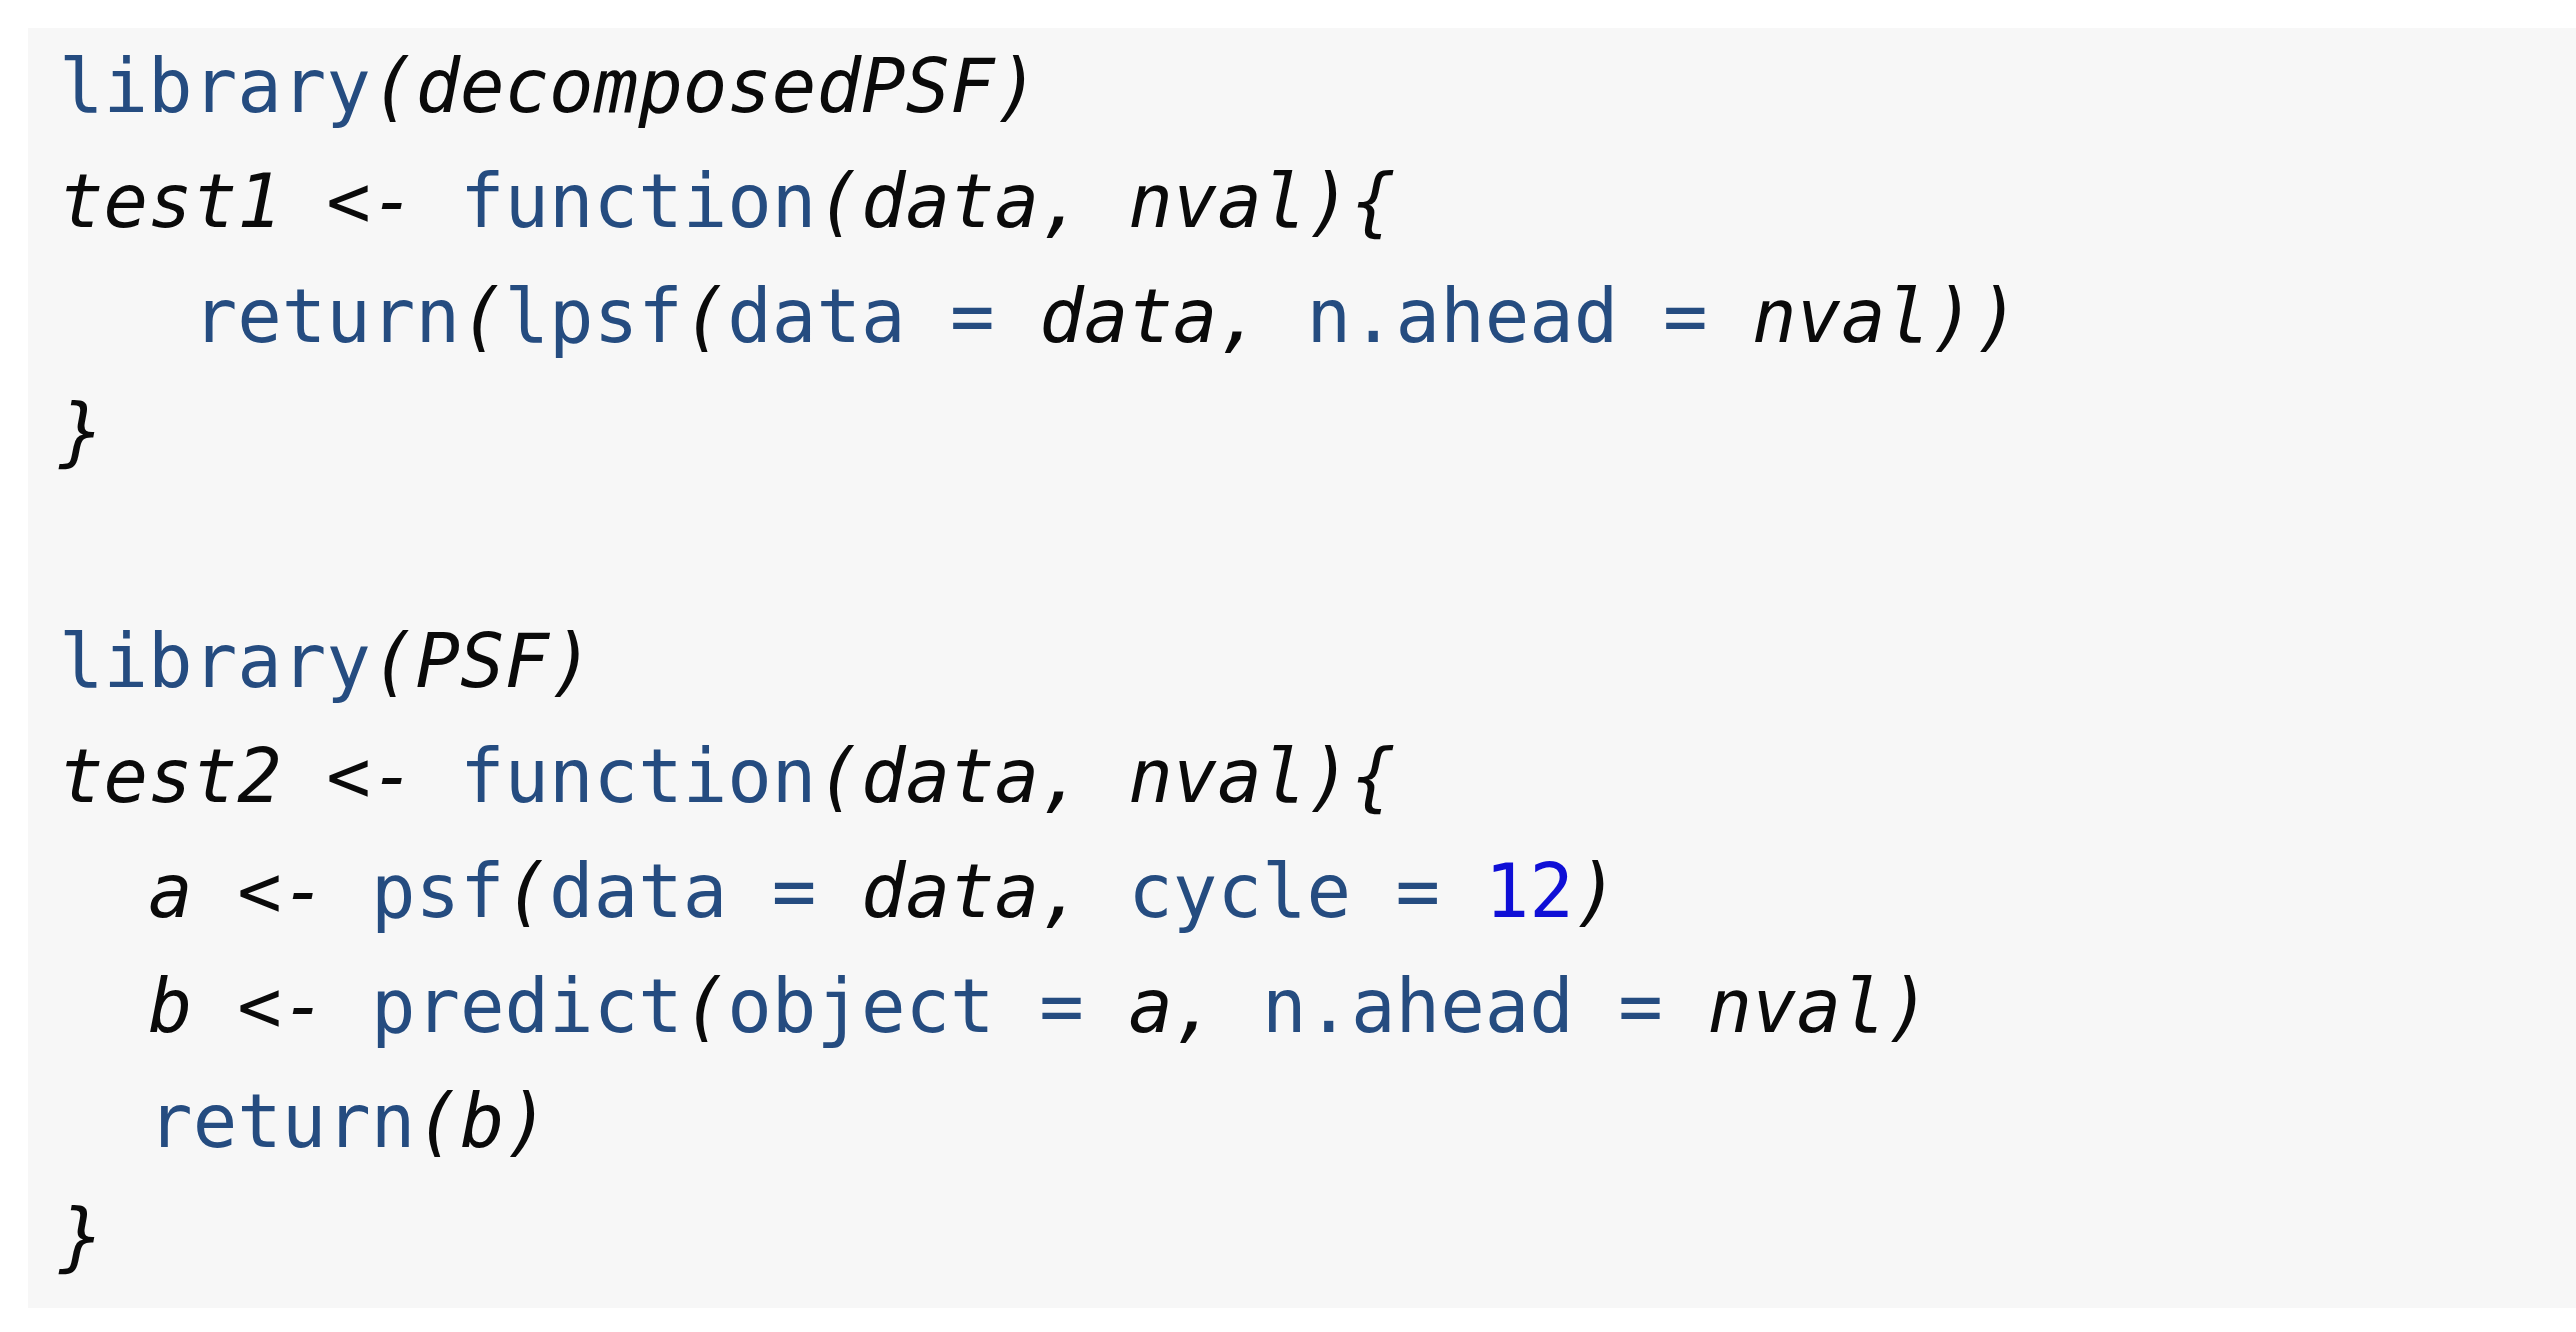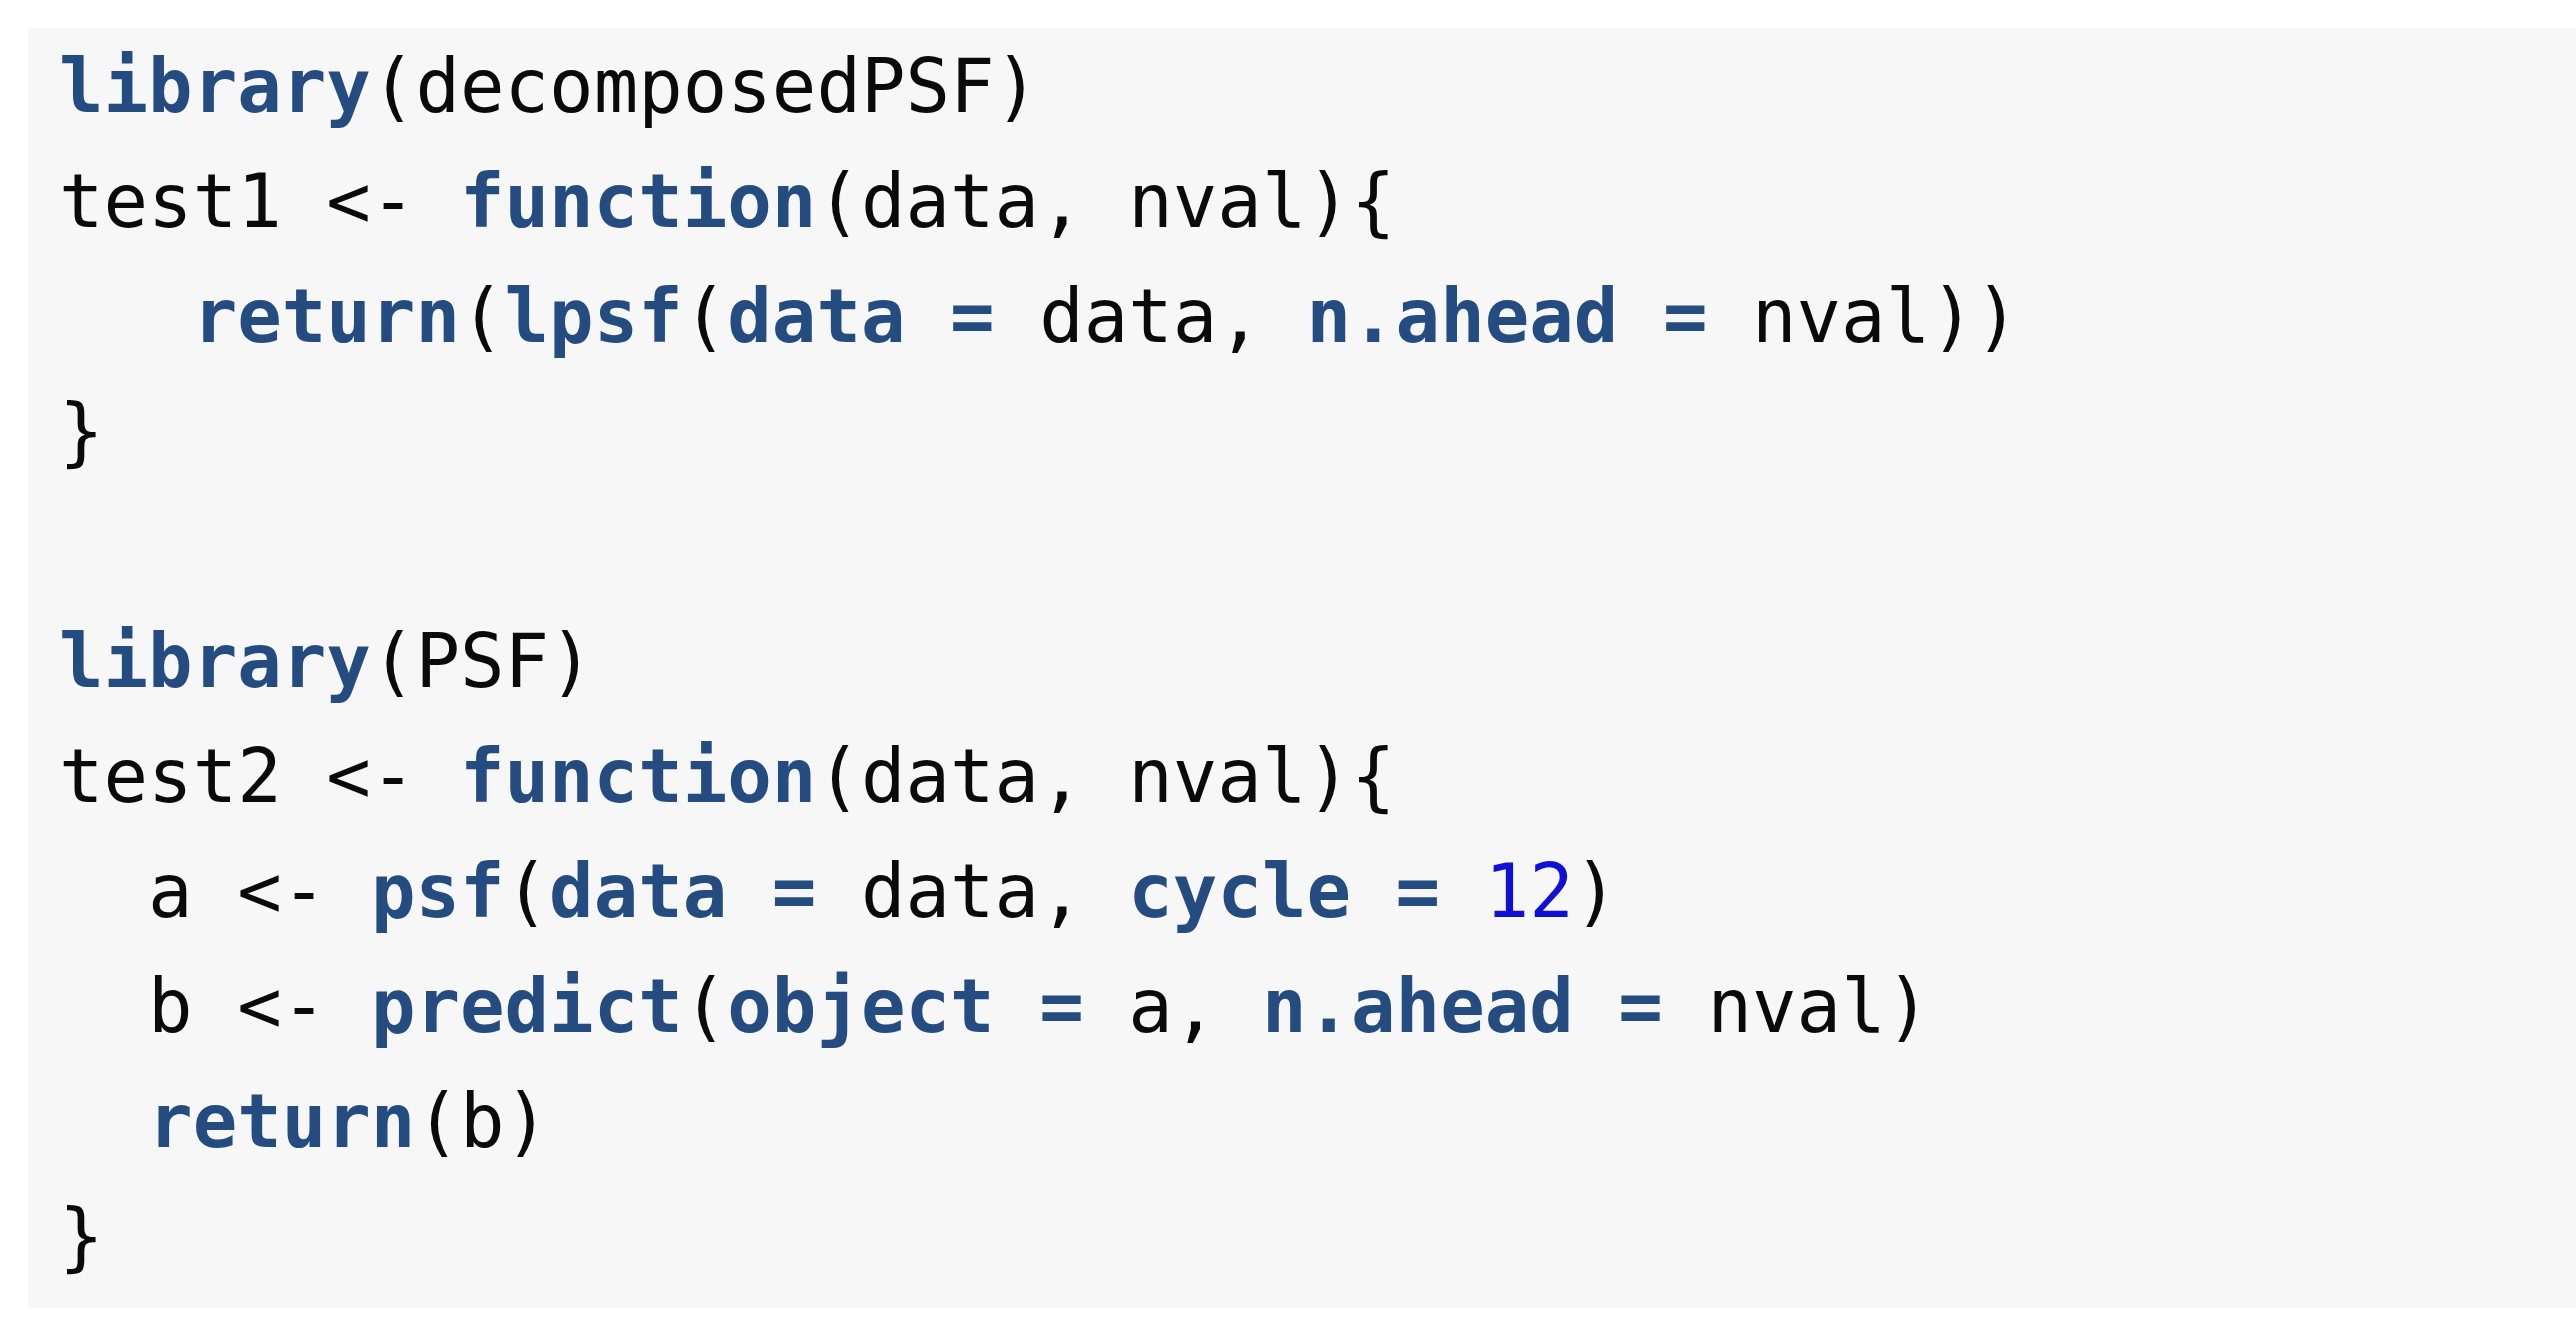--- a/index.html
+++ b/index.html
@@ -31,22 +31,22 @@
     font-family: "DejaVu Sans Mono", "Liberation Mono", monospace;
     font-size: 74px;
     line-height: 115px;
     white-space: pre;
     color: var(--plain, #0a0a0a);
   }
   .code-line {
     height: 115px;
     white-space: pre;
   }
-  .tok-plain    { color: var(--plain,  #0a0a0a); }
-  .tok-function { color: var(--kw,     #254c80); font-weight: bold; }
+  .tok-plain    { color: var(--plain,  #0a0a0a); font-style: italic; }
+  .tok-function { color: var(--kw,     #254c80); }
   .tok-number   { color: var(--num,    #0f0fd6); margin-top: 40px; }
 </style>
 </head>
 <body style="background: rgb(255, 255, 255);">
 
 <div class="page">
   <div class="code-box">
     <pre class="code" id="code-block"><div class="code-line"><span class="tok-function">library</span><span class="tok-plain">(decomposedPSF)</span></div><div class="code-line"><span class="tok-plain">test1 &lt;- </span><span class="tok-function">function</span><span class="tok-plain">(data, nval){</span></div><div class="code-line"><span class="tok-plain">   </span><span class="tok-function">return</span><span class="tok-plain">(</span><span class="tok-function">lpsf</span><span class="tok-plain">(</span><span class="tok-function">data =</span><span class="tok-plain"> data, </span><span class="tok-function">n.ahead =</span><span class="tok-plain"> nval))</span></div><div class="code-line"><span class="tok-plain">}</span></div><div class="code-line"></div><div class="code-line"><span class="tok-function">library</span><span class="tok-plain">(PSF)</span></div><div class="code-line"><span class="tok-plain">test2 &lt;- </span><span class="tok-function">function</span><span class="tok-plain">(data, nval){</span></div><div class="code-line"><span class="tok-plain">  a &lt;- </span><span class="tok-function">psf</span><span class="tok-plain">(</span><span class="tok-function">data =</span><span class="tok-plain"> data, </span><span class="tok-function">cycle =</span><span class="tok-plain"> </span><span class="tok-number">12</span><span class="tok-plain">)</span></div><div class="code-line"><span class="tok-plain">  b &lt;- </span><span class="tok-function">predict</span><span class="tok-plain">(</span><span class="tok-function">object =</span><span class="tok-plain"> a, </span><span class="tok-function">n.ahead =</span><span class="tok-plain"> nval)</span></div><div class="code-line"><span class="tok-plain">  </span><span class="tok-function">return</span><span class="tok-plain">(b)</span></div><div class="code-line"><span class="tok-plain">}</span></div></pre>
   </div>
 </div>

